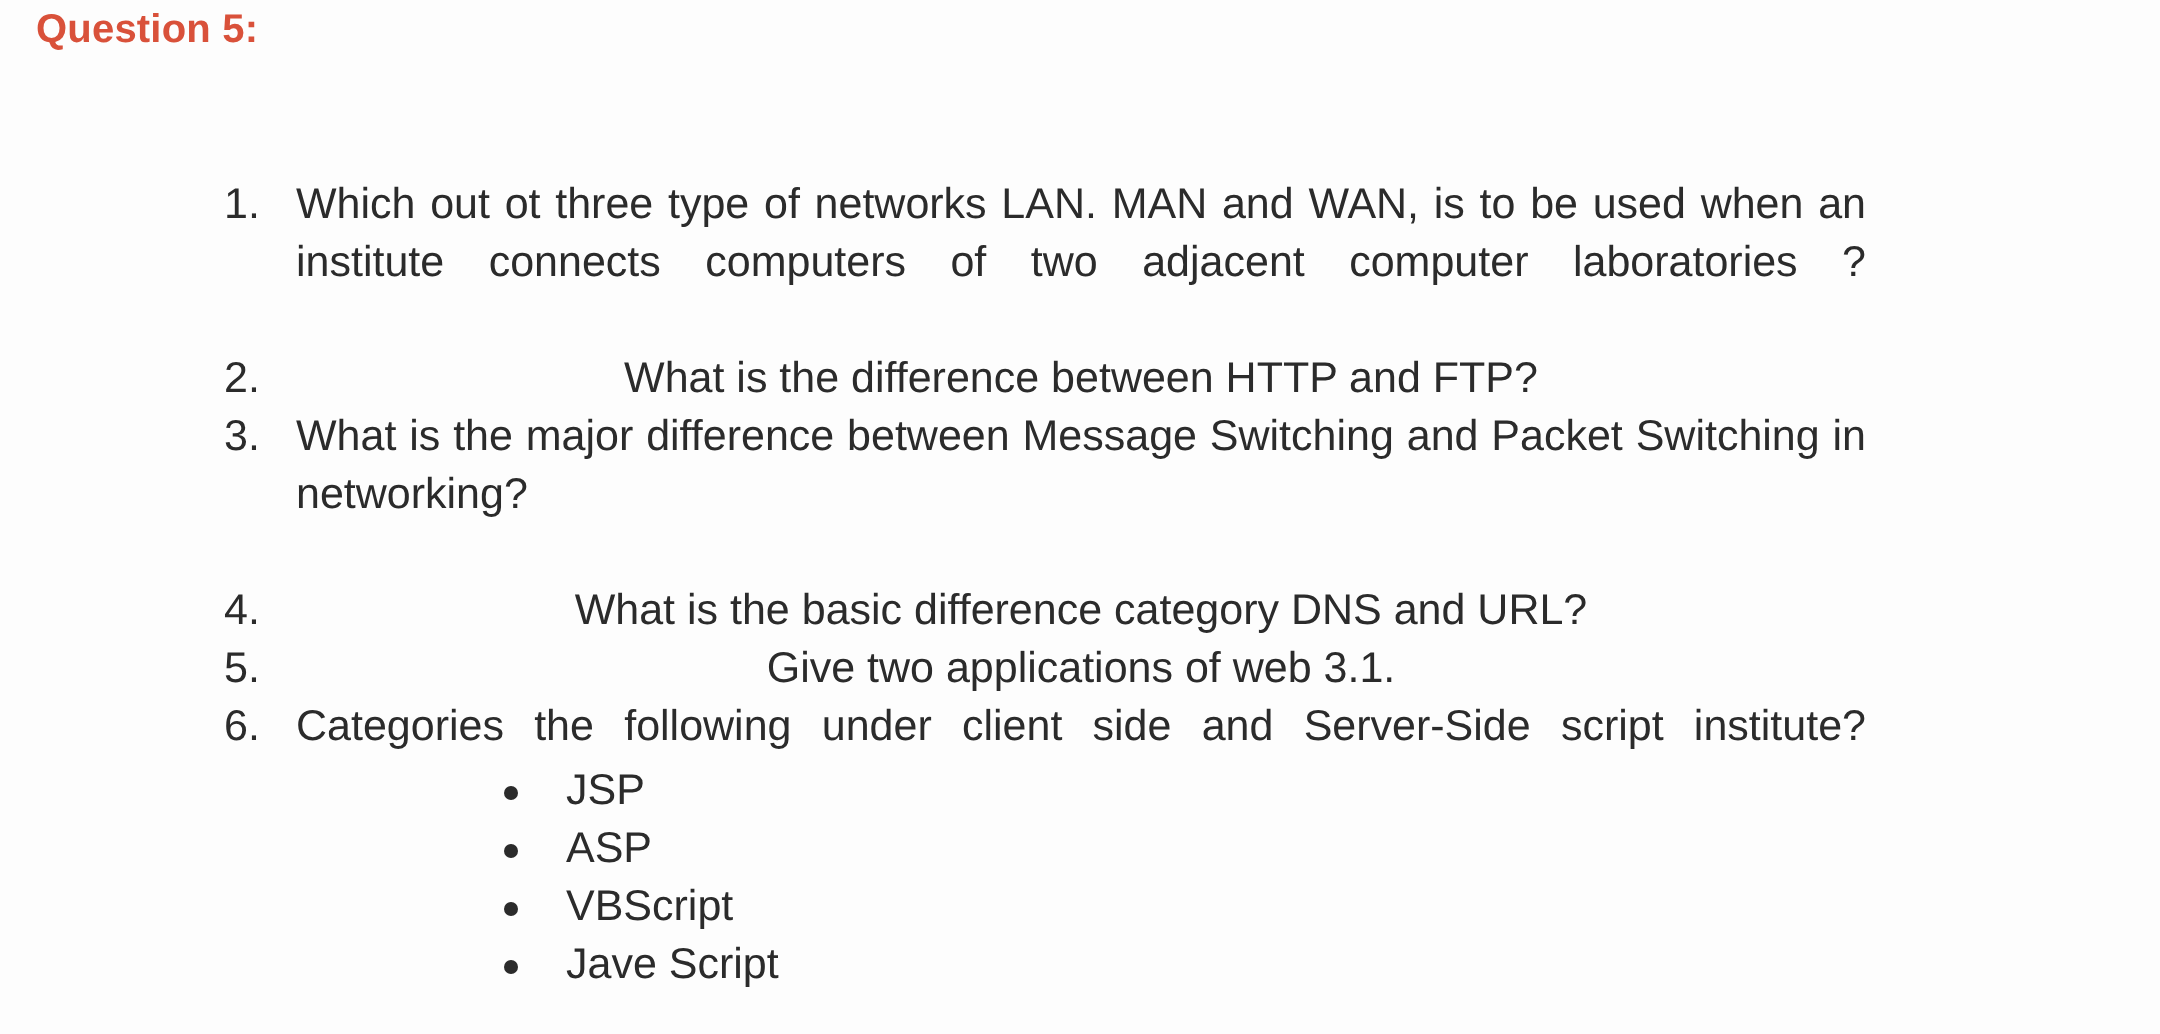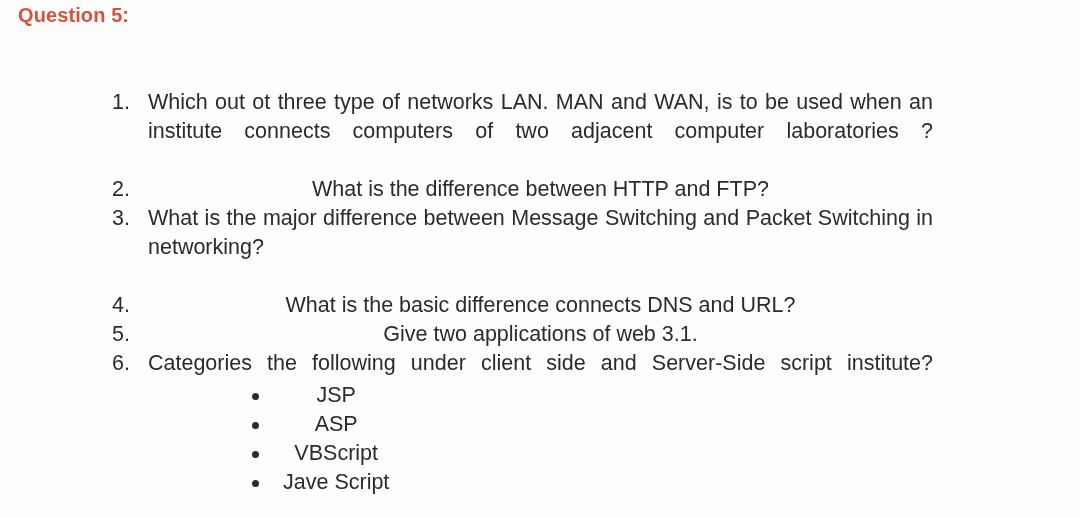--- a/index.html
+++ b/index.html
@@ -84,21 +84,20 @@
   }
 
   
   .sub-bullets {
     position: absolute;
     left: 252px;
     top: 381px;
     margin: 0;
     padding: 0;
     list-style: none;
-    text-align: center;
   }
 
   .bullet-item {
     position: relative;
     padding-left: 31px;
     font-size: 21.5px;
     line-height: 29px;
     color: #2b2b2b;
     white-space: nowrap;
   }
@@ -132,21 +131,21 @@
       <span class="q-text">What is the difference between HTTP and FTP?</span>
     </li>
 
     <li class="q-item">
       <span class="q-num">3.</span>
       <span class="q-text">What is the major difference between Message Switching and Packet Switching in networking?</span>
     </li>
 
     <li class="q-item no-justify">
       <span class="q-num">4.</span>
-      <span class="q-text">What is the basic difference connects DNS and URL?</span>
+      <span class="q-text">What is the basic difference category DNS and URL?</span>
     </li>
 
     <li class="q-item no-justify">
       <span class="q-num">5.</span>
       <span class="q-text">Give two applications of web 3.1.</span>
     </li>
 
     <li class="q-item">
       <span class="q-num">6.</span>
       <span class="q-text">Categories the following under client side and Server-Side script institute?</span>

